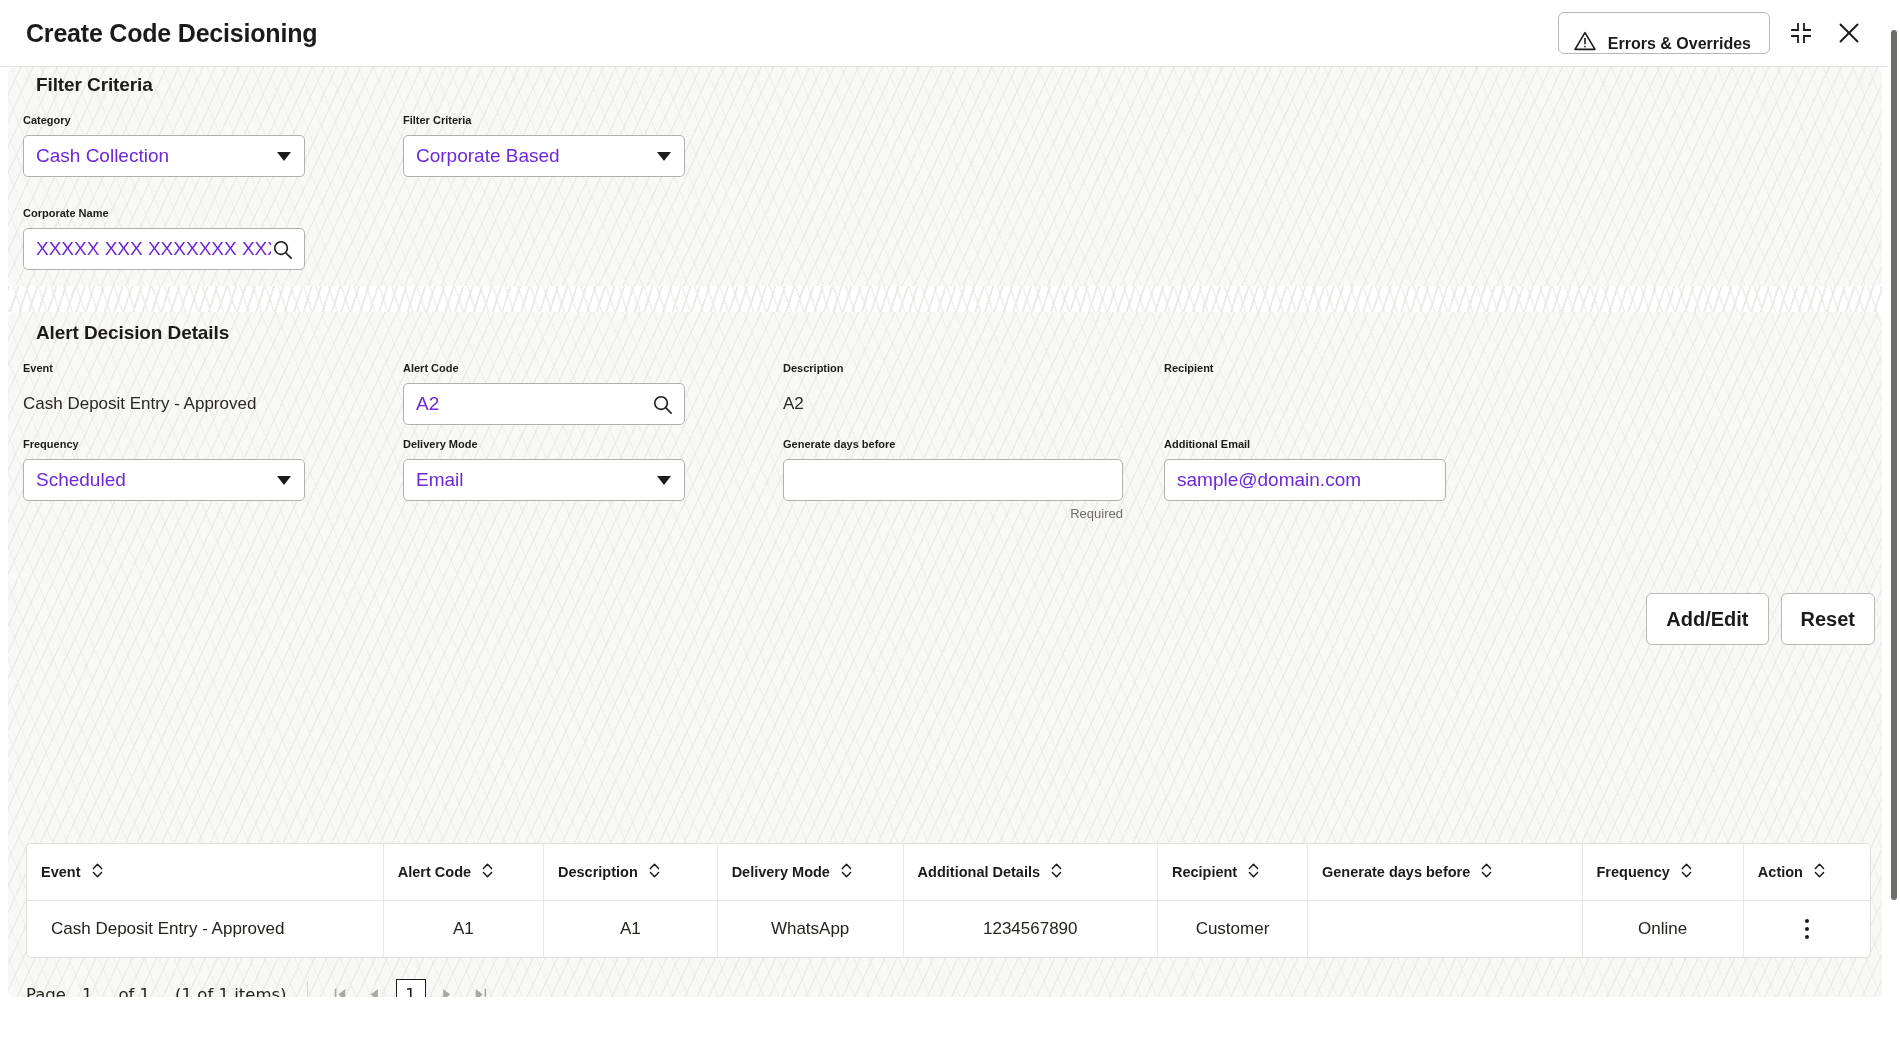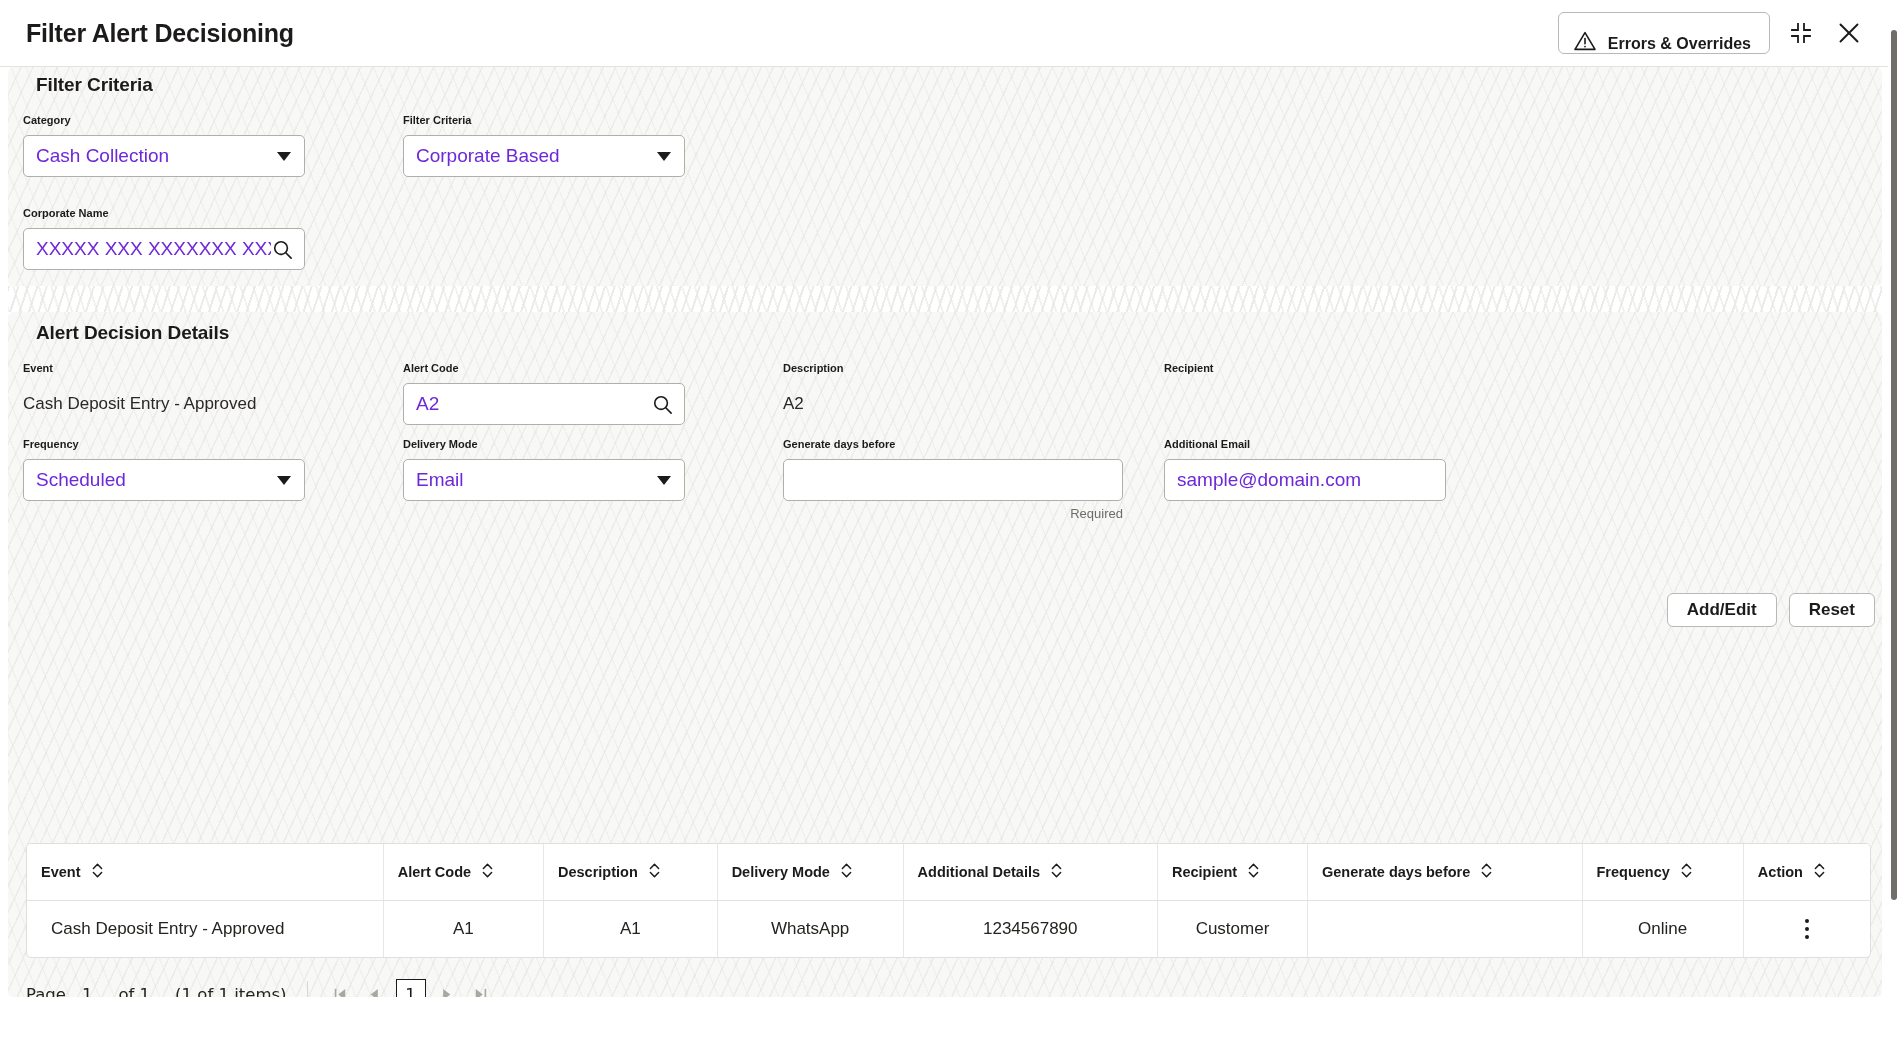--- a/index.html
+++ b/index.html
@@ -150,26 +150,26 @@
   }
   .req-note {
     font-size: 13px;
     color: #6f6c68;
     text-align: right;
     margin-top: 5px;
   }
 
   
   .btn {
-    height: 34px;
+    height: 52px;
     padding: 0 19px;
     border-radius: 6px;
     border: 1px solid #b9b8b5;
     background: #ffffff;
-    font-size: 17px;
+    font-size: 20px;
     font-weight: bold;
     color: #1d1b1a;
     cursor: pointer;
     white-space: nowrap;
   }
   .btn.primary {
     background: #322e2b;
     border-color: #322e2b;
     color: #ffffff;
   }
@@ -277,21 +277,21 @@
     background: #6f6e6b;
     border-radius: 3px;
   }
 </style>
 </head>
 <body>
 
 <div id="app">
 
   <div class="titlebar">
-    <h1>Filter Alert Decisioning</h1>
+    <h1>Create Code Decisioning</h1>
     <div class="title-actions">
       <button class="errors-btn">
         <span style="display:flex;">
           <svg width="24" height="24" viewBox="0 0 24 24" fill="none" stroke="#1d1b1a" stroke-width="1.6" stroke-linejoin="round">
             <path d="M12 3.6 22 20.4H2z"></path>
               <path d="M12 9.6v5.2" stroke-linecap="round"></path>
               <circle cx="12" cy="17.6" r="0.9" fill="#1d1b1a" stroke="none"></circle>
           </svg>
         </span>
         <span>Errors &amp; Overrides</span>

